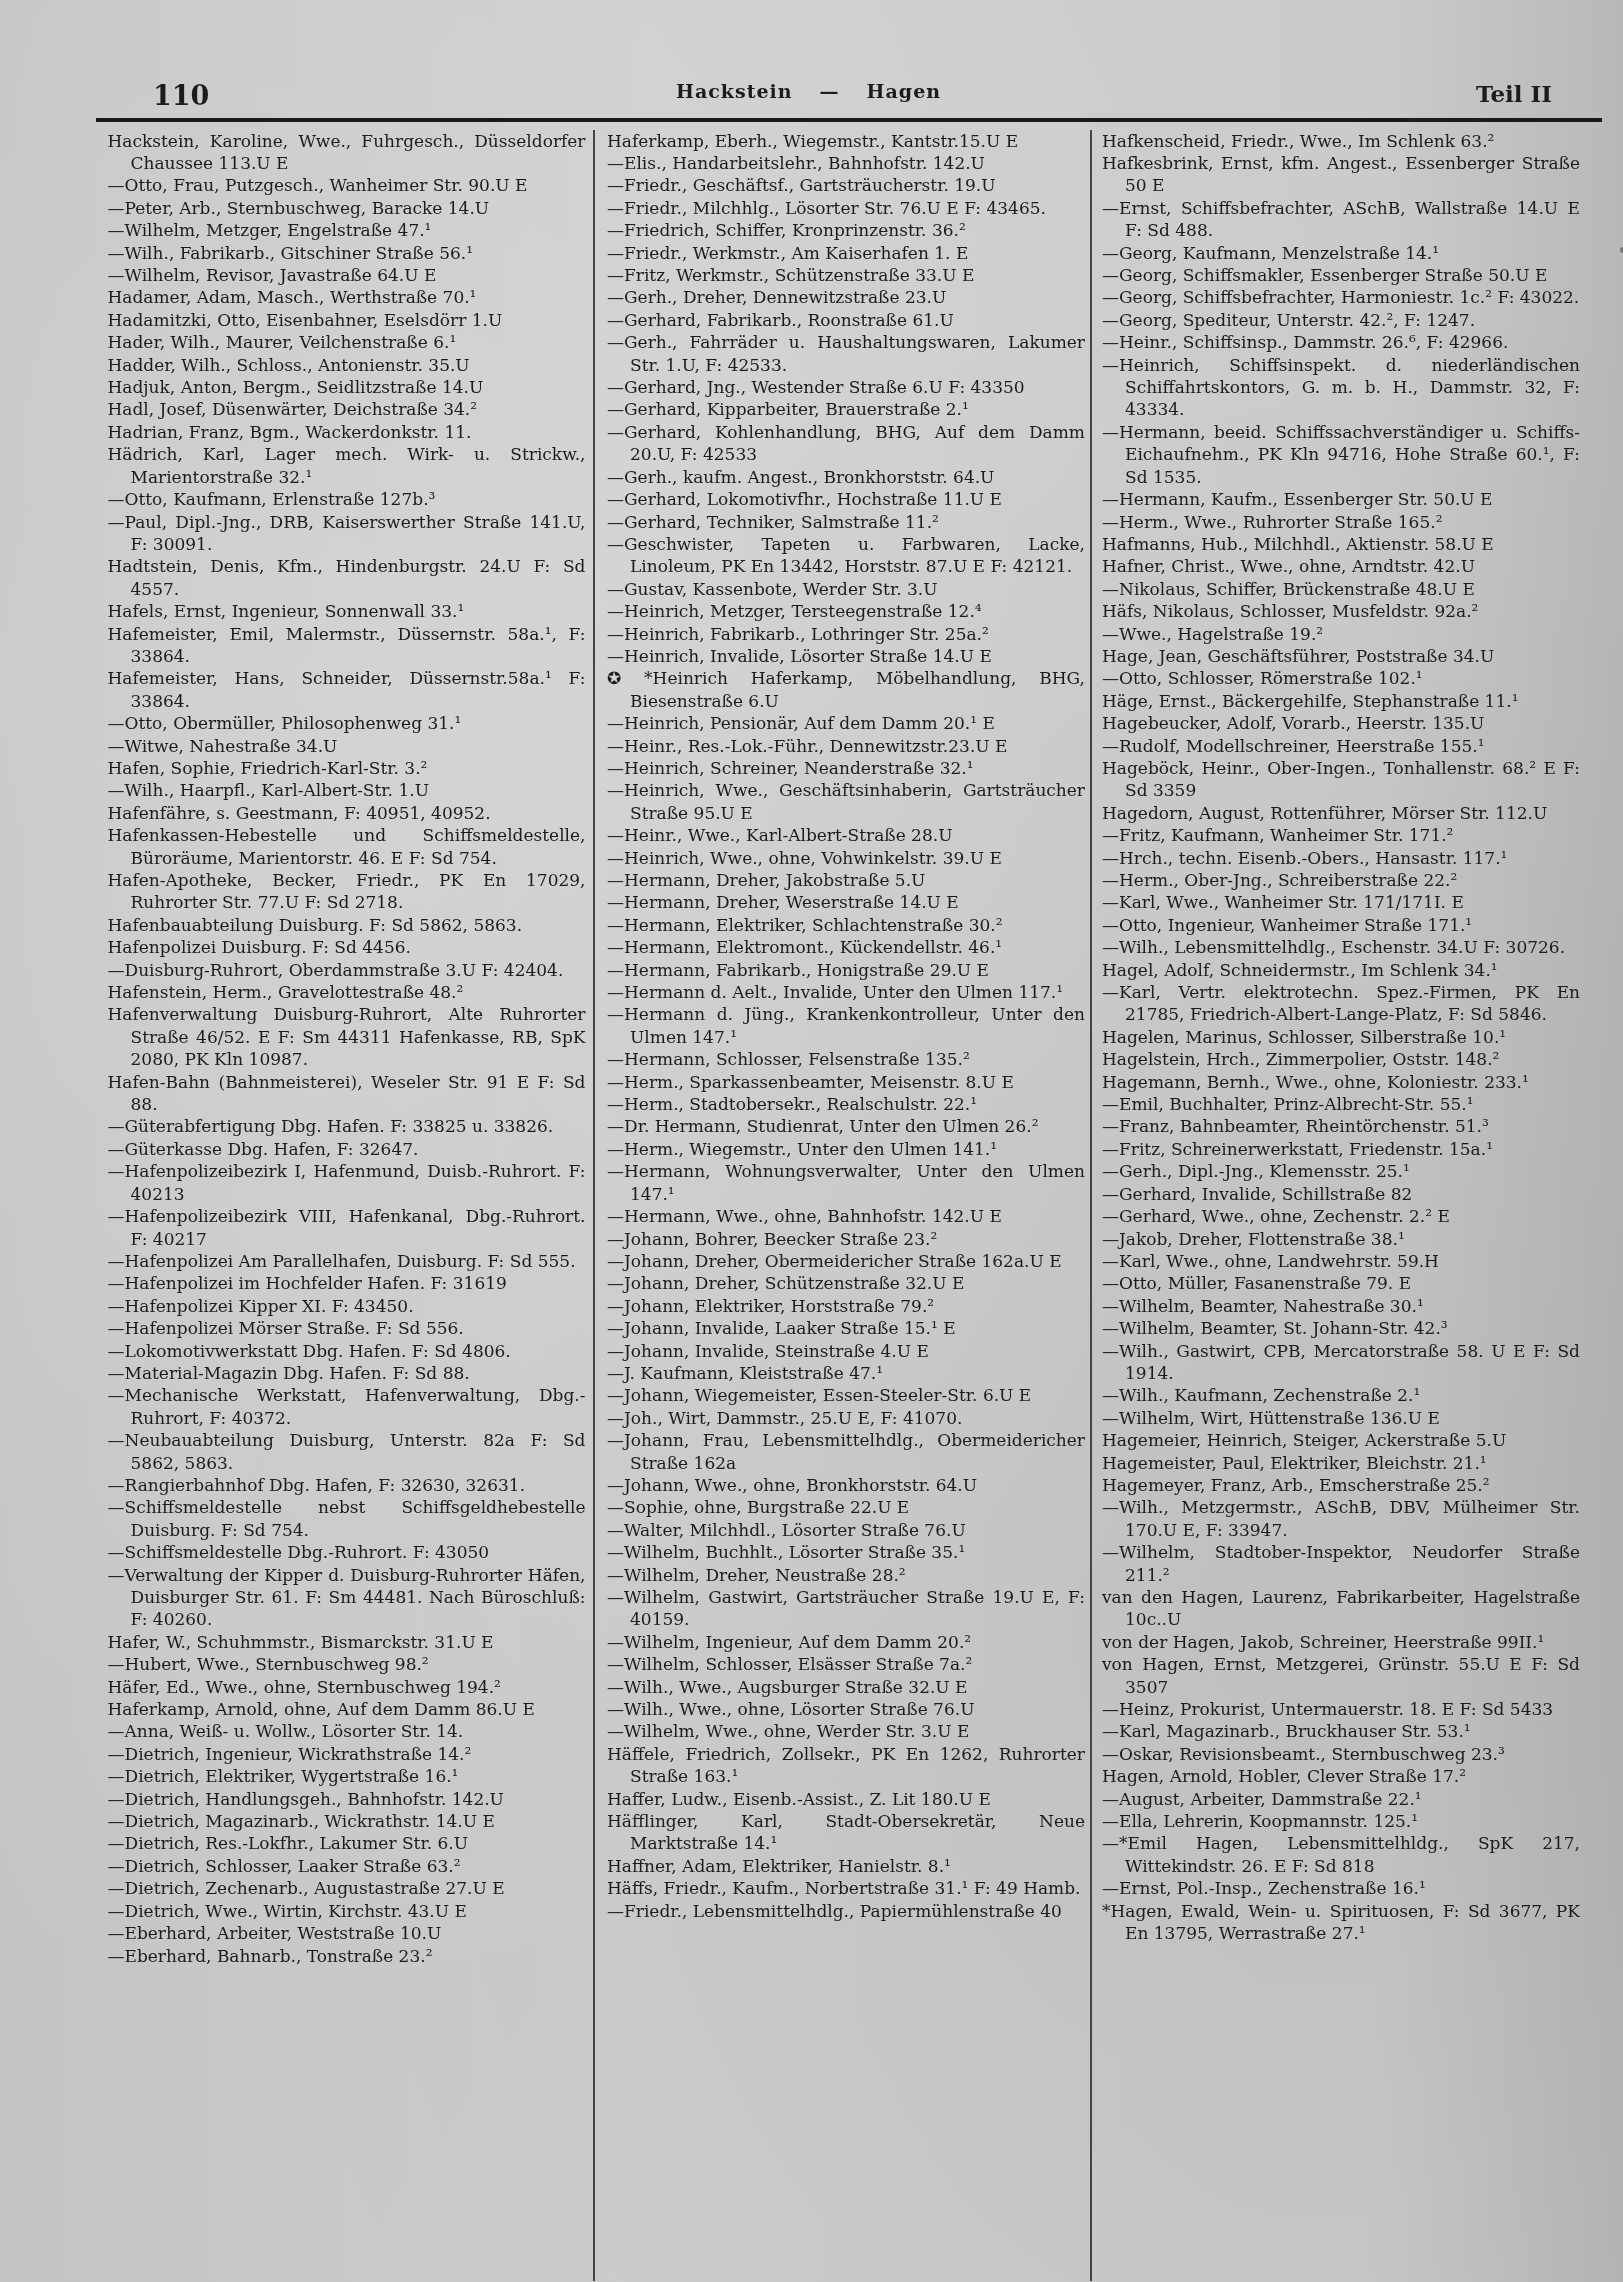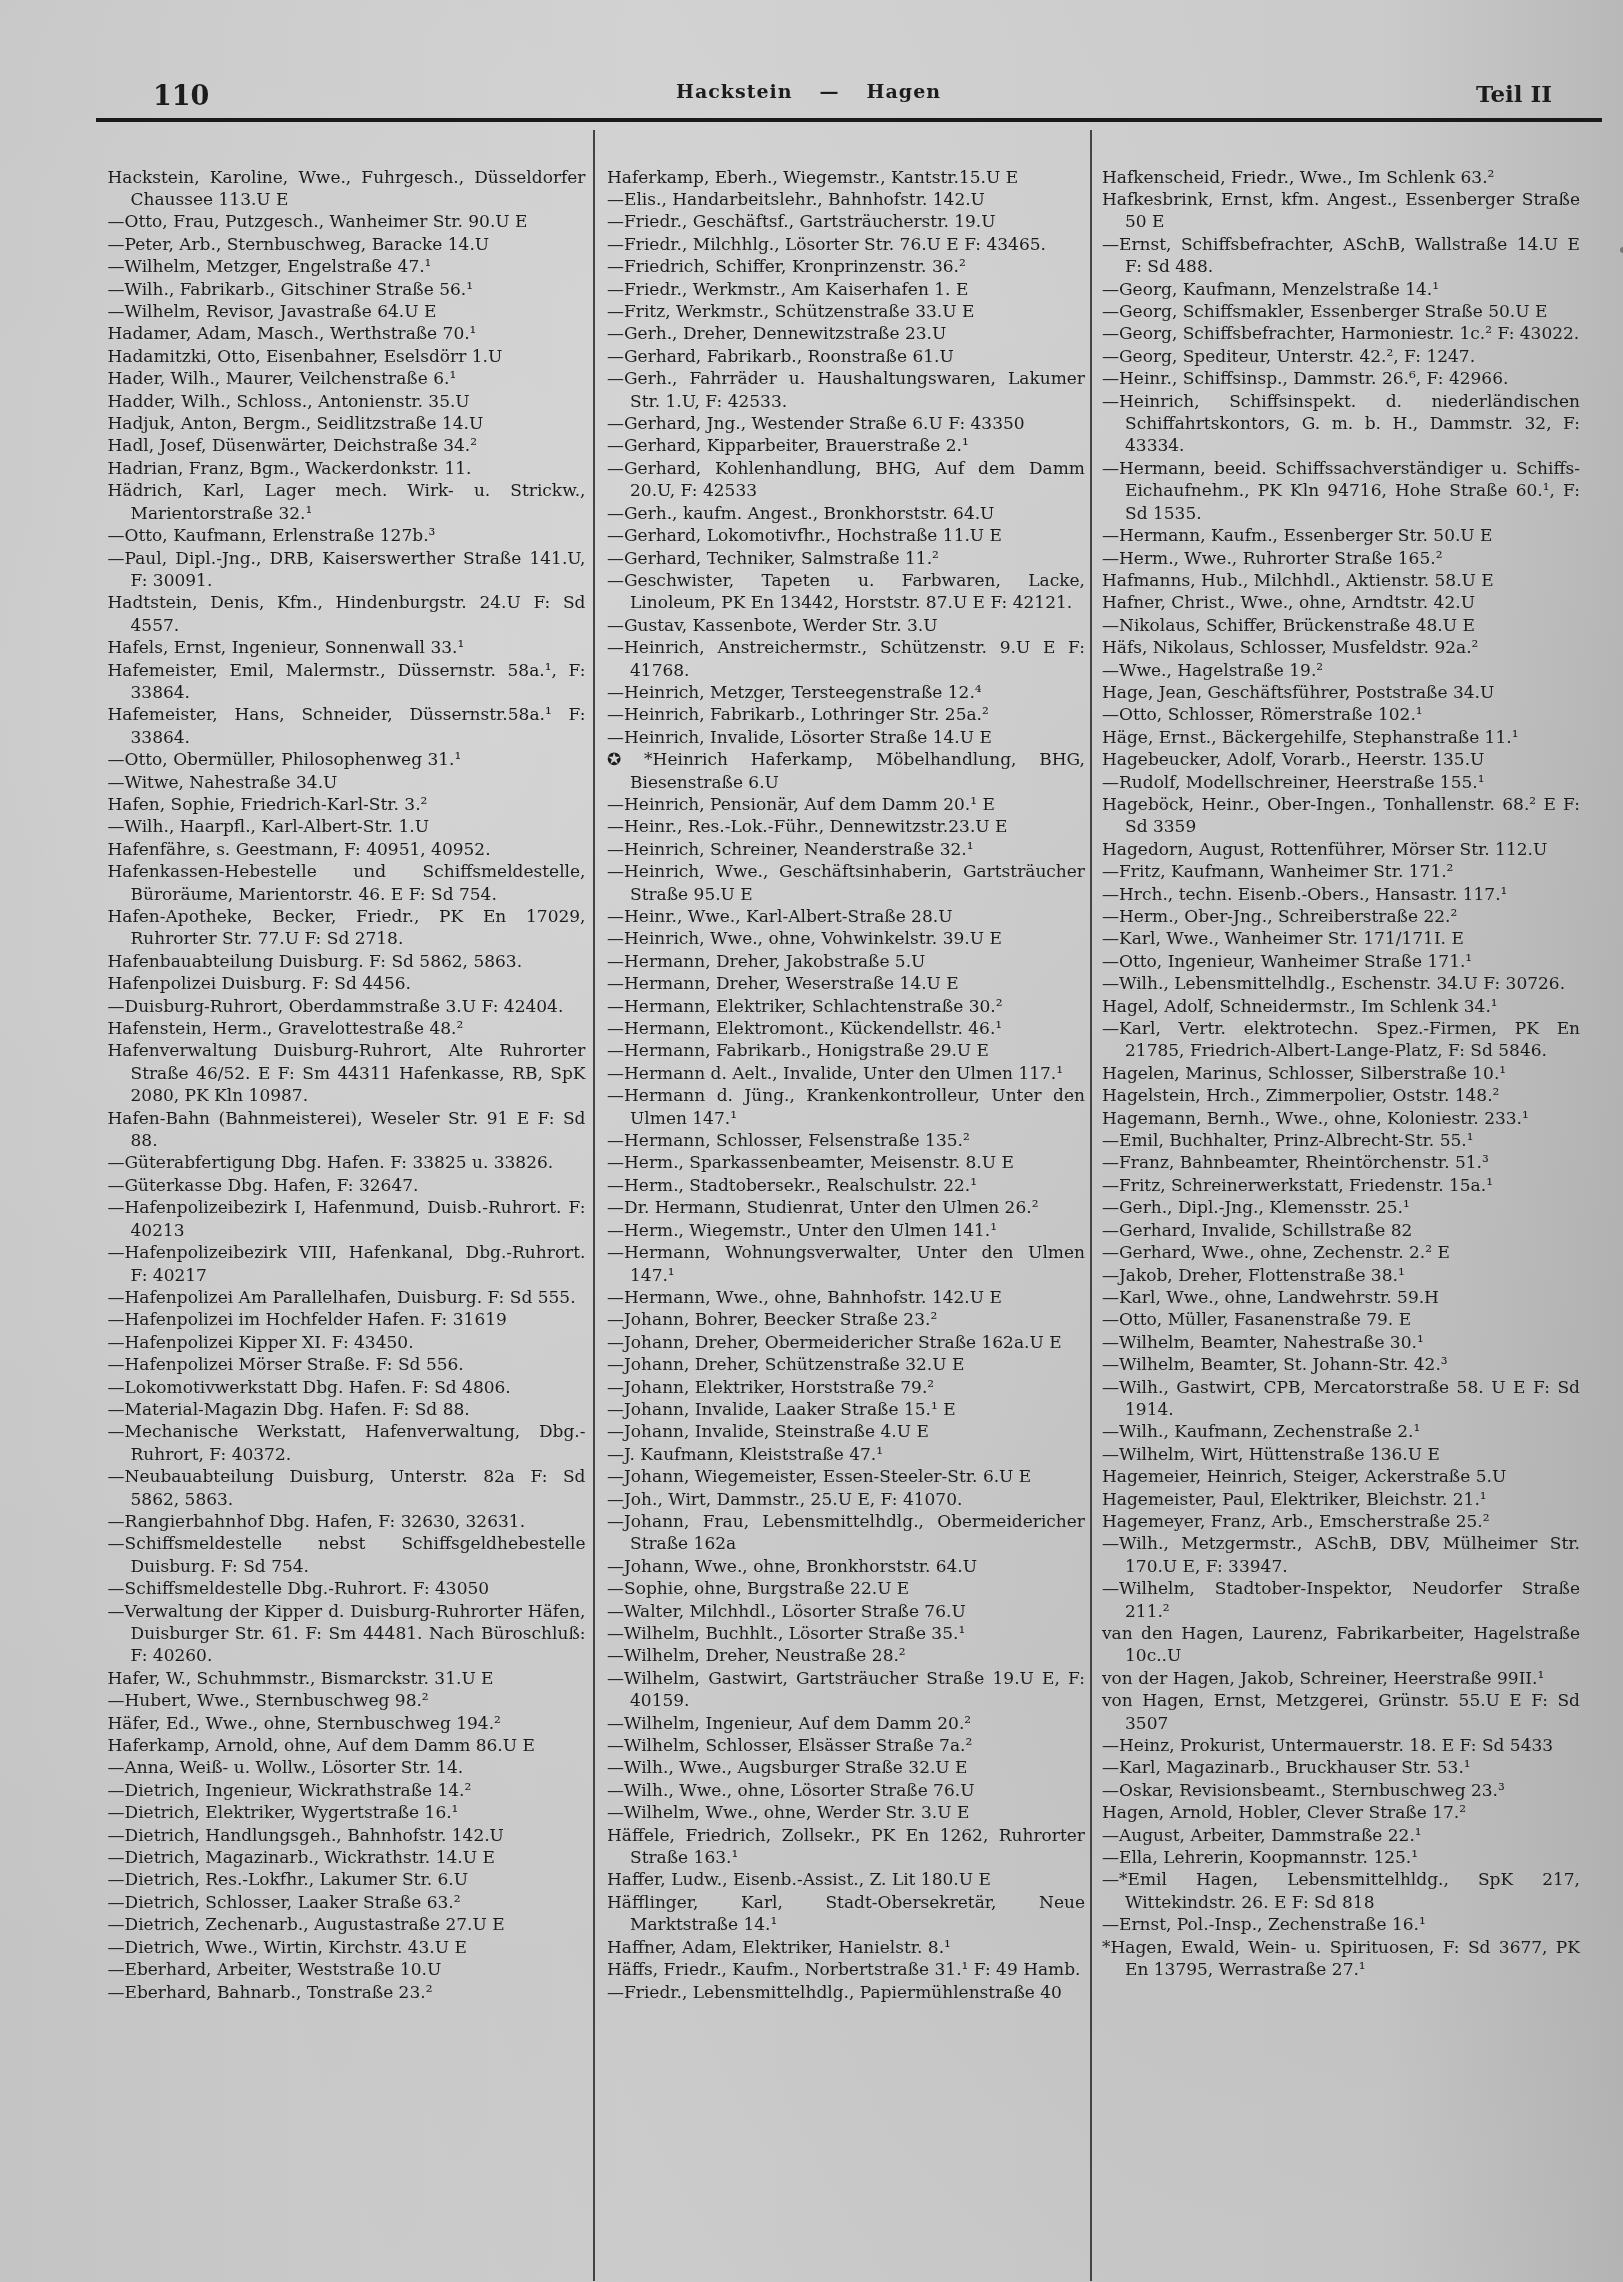--- a/index.html
+++ b/index.html
@@ -19,21 +19,21 @@
     position: relative; height: 42px;
     border-bottom: 4.8px solid #1a1a1a;
   }
   .hdr-left  { position: absolute; left: 57px;  top: 3.8px; font-weight: bold; font-size: 27px; }
   .hdr-center{ position: absolute; left: 580px; top: 3.8px; font-weight: bold; font-size: 19px; letter-spacing: 1px; }
   .hdr-right { position: absolute; left: 1380px; top: 3.8px; font-weight: bold; font-size: 23px; }
   .hdr-center .dash { margin: 0 27px; }
   .columns { position: relative; height: 2189px; }
   .col {
     position: absolute; top: 7.6px; width: 478px;
-    font-size: 17px; line-height: 22.4px; margin-top: 36px;
+    font-size: 17px; line-height: 22.4px;
   }
   .col1 { left: 11.5px;  }
   .col2 { left: 511px; }
   .col3 { left: 1006px; }
   .vrule { position: absolute; top: 7.6px; width: 1.9px; background: #444; }
   .vr1 { left: 497px;  height: 2151px; }
   .vr2 { left: 994px; height: 2151px; }
   .entry { margin: 0; padding-left: 23px; text-indent: -23px; text-align: justify; }
   .side-dot { position: absolute; left: 1620px; top: 247px; width: 5.7px; height: 5.7px; border-radius: 2.9px; background: #777; }
 </style>
@@ -130,21 +130,20 @@
         <p class="entry">—Gerhard, Fabrikarb., Roonstraße 61.U</p>
         <p class="entry">—Gerh., Fahrräder u. Haushaltungswaren, Lakumer Str. 1.U, F: 42533.</p>
         <p class="entry">—Gerhard, Jng., Westender Straße 6.U F: 43350</p>
         <p class="entry">—Gerhard, Kipparbeiter, Brauerstraße 2.¹</p>
         <p class="entry">—Gerhard, Kohlenhandlung, BHG, Auf dem Damm 20.U, F: 42533</p>
         <p class="entry">—Gerh., kaufm. Angest., Bronkhorststr. 64.U</p>
         <p class="entry">—Gerhard, Lokomotivfhr., Hochstraße 11.U E</p>
         <p class="entry">—Gerhard, Techniker, Salmstraße 11.²</p>
         <p class="entry">—Geschwister, Tapeten u. Farbwaren, Lacke, Linoleum, PK En 13442, Horststr. 87.U E F: 42121.</p>
         <p class="entry">—Gustav, Kassenbote, Werder Str. 3.U</p>
-        <p class="entry">—Heinrich, Anstreichermstr., Schützenstr. 9.U E F: 41768.</p>
         <p class="entry">—Heinrich, Metzger, Tersteegenstraße 12.⁴</p>
         <p class="entry">—Heinrich, Fabrikarb., Lothringer Str. 25a.²</p>
         <p class="entry">—Heinrich, Invalide, Lösorter Straße 14.U E</p>
         <p class="entry">✪ *Heinrich Haferkamp, Möbelhandlung, BHG, Biesenstraße 6.U</p>
         <p class="entry">—Heinrich, Pensionär, Auf dem Damm 20.¹ E</p>
         <p class="entry">—Heinr., Res.-Lok.-Führ., Dennewitzstr.23.U E</p>
         <p class="entry">—Heinrich, Schreiner, Neanderstraße 32.¹</p>
         <p class="entry">—Heinrich, Wwe., Geschäftsinhaberin, Gartsträucher Straße 95.U E</p>
         <p class="entry">—Heinr., Wwe., Karl-Albert-Straße 28.U</p>
         <p class="entry">—Heinrich, Wwe., ohne, Vohwinkelstr. 39.U E</p>

